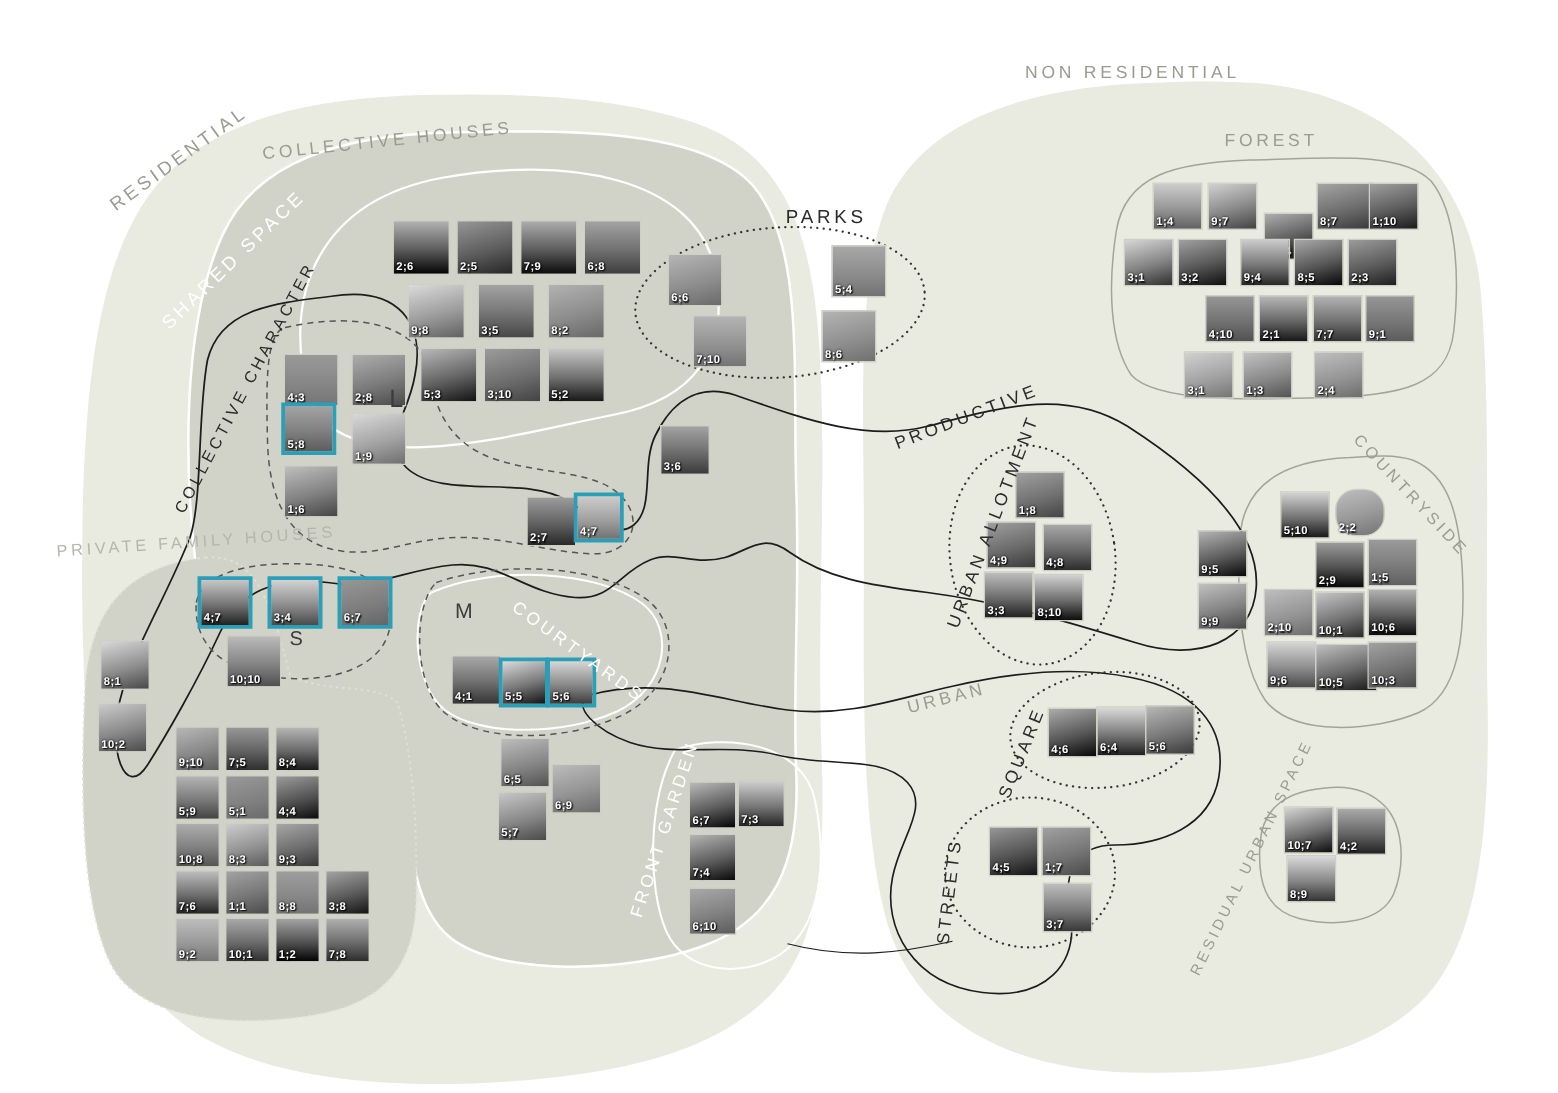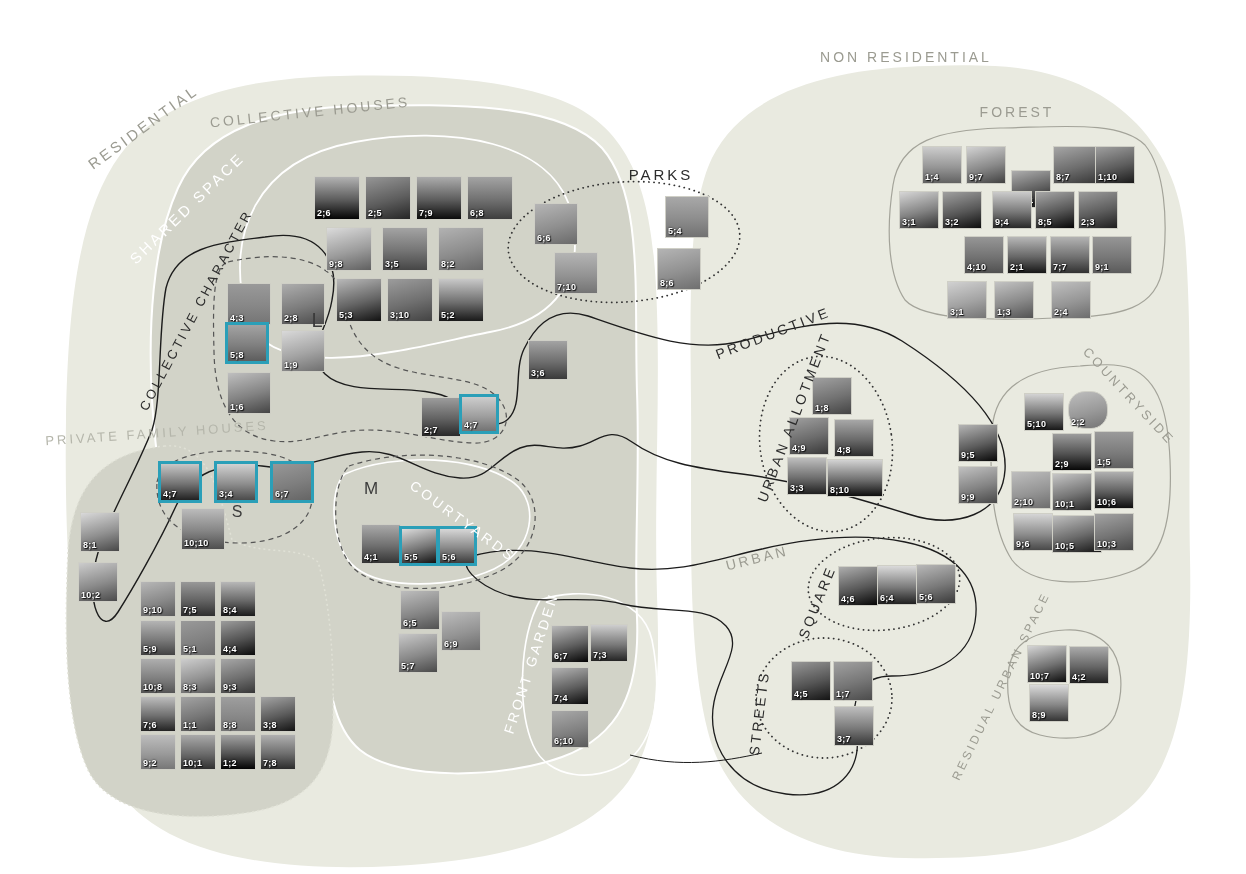--- a/index.html
+++ b/index.html
@@ -276,21 +276,21 @@
       </div>
       <div class="thumb" style="left: 789px; top: 417px; width: 40px; height: 38px; background: linear-gradient(165deg, rgb(159, 159, 159) 0%, rgb(108, 108, 108) 55%, rgb(57, 57, 57) 100%);">
         <span class="tlabel">4;9</span>
       </div>
       <div class="thumb" style="left: 834px; top: 419px; width: 40px; height: 38px; background: linear-gradient(rgb(167, 167, 167) 0%, rgb(106, 106, 106) 55%, rgb(45, 45, 45) 100%);">
         <span class="tlabel">4;8</span>
       </div>
       <div class="thumb" style="left: 787px; top: 457px; width: 40px; height: 38px; background: linear-gradient(rgb(190, 190, 190) 0%, rgb(111, 111, 111) 55%, rgb(32, 32, 32) 100%);">
         <span class="tlabel">3;3</span>
       </div>
-      <div class="thumb" style="left: 827px; top: 459px; width: 56px; height: 38px; background: linear-gradient(rgb(210, 210, 210) 0%, rgb(112, 112, 112) 55%, rgb(14, 14, 14) 100%); text-align: right;">
+      <div class="thumb" style="left: 827px; top: 459px; width: 40px; height: 38px; background: linear-gradient(rgb(210, 210, 210) 0%, rgb(112, 112, 112) 55%, rgb(14, 14, 14) 100%); text-align: right;">
         <span class="tlabel">8;10</span>
       </div>
       <div class="thumb" style="left: 958px; top: 424px; width: 40px; height: 38px; background: linear-gradient(165deg, rgb(180, 180, 180) 0%, rgb(93, 93, 93) 55%, rgb(7, 7, 7) 100%);">
         <span class="tlabel">9;5</span>
       </div>
       <div class="thumb" style="left: 958px; top: 466px; width: 40px; height: 38px; background: linear-gradient(165deg, rgb(193, 193, 193) 0%, rgb(132, 132, 132) 55%, rgb(72, 72, 72) 100%);">
         <span class="tlabel">9;9</span>
       </div>
       <div class="thumb" style="left: 1024px; top: 393px; width: 40px; height: 38px; background: linear-gradient(rgb(211, 211, 211) 0%, rgb(117, 117, 117) 55%, rgb(24, 24, 24) 100%);">
         <span class="tlabel">5;10</span>

